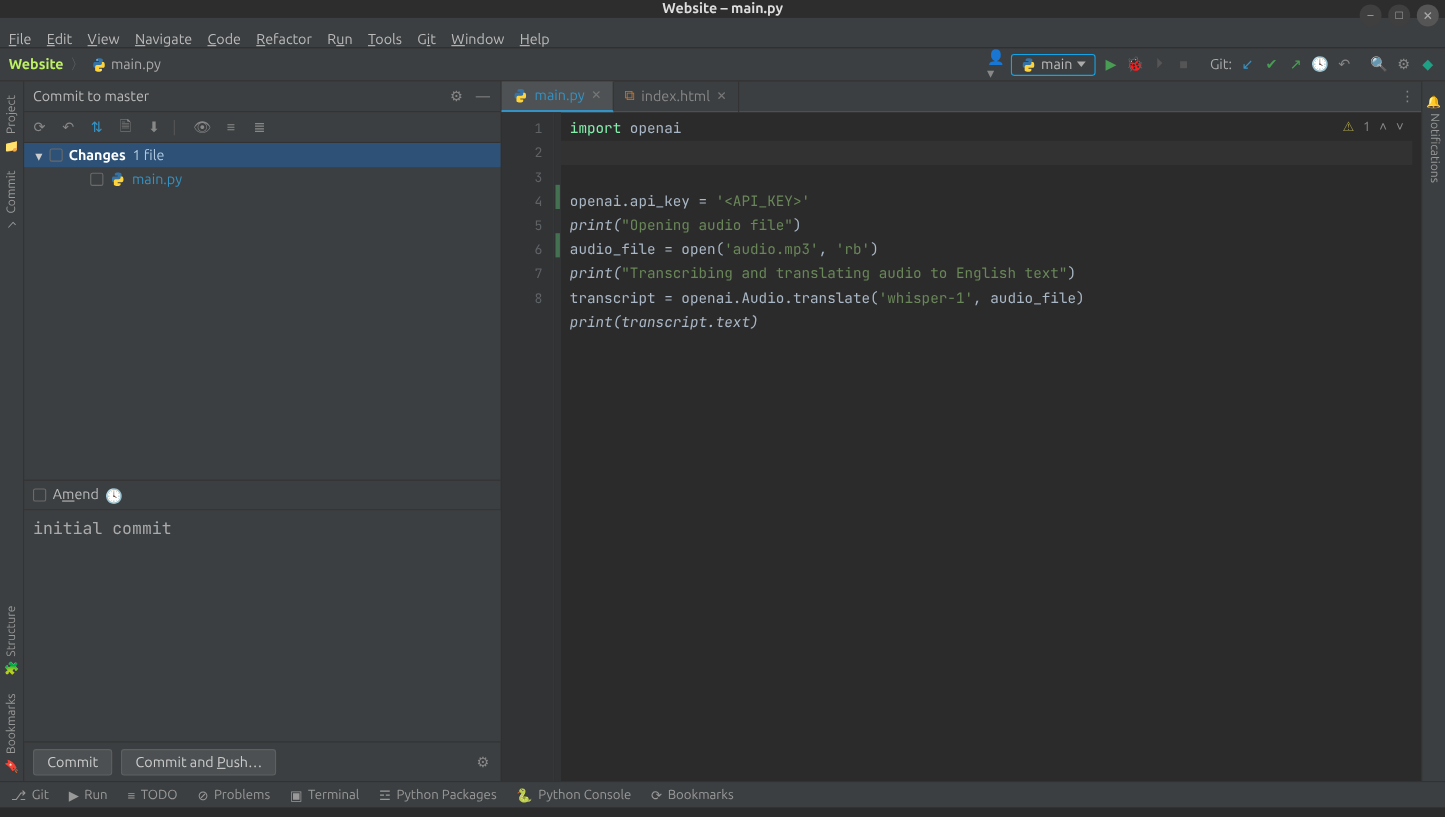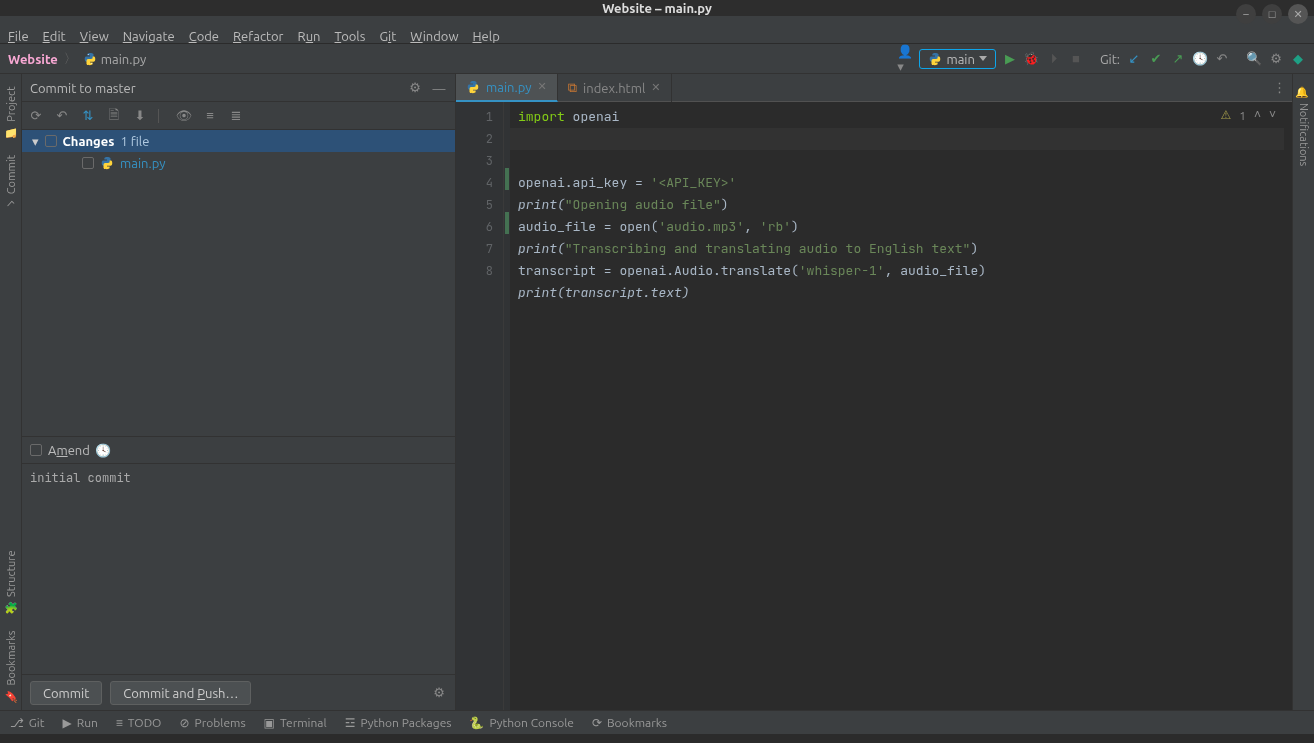--- a/index.html
+++ b/index.html
@@ -7,21 +7,21 @@
 .titlebar { height:16px; background:#2d2d2d; display:flex; align-items:center; justify-content:center; position:relative; }
 .titlebar-title { color:#ddd; font-weight:bold; font-size:13px; }
 .titlebar-ctrls { position:absolute; right:6px; top:4px; display:flex; gap:6px; }
 .tc { width:20px; height:20px; border-radius:50%; background:#3f3f3f; display:flex; align-items:center; justify-content:center; color:#aaa; cursor:pointer; font-size:11px; }
 .tc.close { background:#555; }
 .menubar { height:28px; background:#3c3f41; display:flex; align-items:flex-end; padding:0 8px; gap:14px; border-bottom:1px solid #2b2b2b;}
 .menubar span { color:#bbb; cursor:pointer; }
 .menubar span u { text-decoration:underline; }
 .navbar { height:30px; background:#3c3f41; display:flex; align-items:center; padding:0 8px; justify-content:space-between; border-bottom:1px solid #323232;}
 .nav-left { display:flex; align-items:center; gap:6px; }
-.bc { color:#f9a8d4; font-weight:bold; }
+.bc { color:#bef264; font-weight:bold; }
 .bc-sep { color:#666; }
 .bc-file { color:#aaa; display:flex; align-items:center; gap:4px;}
 .nav-right { display:flex; align-items:center; gap:6px; }
 .run-select { display:flex; align-items:center; gap:4px; background:#3c3f41; border:1px solid #0ea5e9; border-radius:3px; padding:2px 8px; cursor:pointer; }
 .ico { width:16px; height:16px; display:inline-flex; align-items:center; justify-content:center; font-size:13px; cursor:pointer; }
 .green { color:#499c54; }
 .gray { color:#888; }
 .blue { color:#3592c4; }
 .teal { color:#1ea085; }
 .dim { color:#555; }
@@ -35,38 +35,38 @@
 .sp-title { color:#bbb; }
 .sp-hicons { display:flex; gap:8px; }
 .sp-toolbar { height:28px; display:flex; align-items:center; padding:0 6px; gap:10px; border-bottom:1px solid #323232;}
 .sp-tree { flex:0 0 auto; }
 .tree-row { height:22px; display:flex; align-items:center; padding-left:10px; gap:6px; background:#2d5177; color:#fff; }
 .tree-row .fcount { color:#b0c9e0; font-weight:normal;}
 .tree-child { height:22px; display:flex; align-items:center; padding-left:60px; gap:6px; color:#3592c4; }
 .tree-child .chk { color:#888;}
 .tree-fill { flex:1; }
 .amend { height:28px; display:flex; align-items:center; padding:0 8px; gap:6px; border-top:1px solid #323232; border-bottom:1px solid #323232;}
-.commit-msg { height:210px; padding:6px 8px; font-family:"JetBrains Mono",monospace; font-size:12px; color:#aaa; background:#3c3f41; }
+.commit-msg { height:210px; padding:6px 8px; font-family:"JetBrains Mono",monospace; font-size:15px; color:#aaa; background:#3c3f41; }
 .commit-btns { height:36px; display:flex; align-items:center; padding:0 8px; gap:8px; border-top:1px solid #323232;}
 .btn { background:#4c5052; border:1px solid #5e6060; border-radius:3px; padding:4px 12px; color:#ccc; cursor:pointer; font-size:13px;}
 
 .editor { flex:1; display:flex; flex-direction:column; background:#2b2b2b; }
 .ed-tabs { height:28px; background:#3c3f41; display:flex; align-items:center; border-bottom:1px solid #515151; position:relative;}
 .ed-tab { height:28px; display:flex; align-items:center; padding:0 10px; gap:6px; cursor:pointer; color:#888; border-right:1px solid #323232;}
 .ed-tab.active { background:#4e5254; color:#ccc; border-bottom:2px solid #3592c4; }
 .ed-tab .x { color:#777; font-size:11px; }
 .ed-tab.active .fname { color:#3592c4; }
 .ed-menu { position:absolute; right:6px; color:#888; cursor:pointer;}
 .ed-body { flex:1; display:flex; position:relative; }
 .gutter { width:48px; background:#313335; text-align:right; padding:4px 10px 0 0; font-family:"JetBrains Mono",monospace; font-size:12px; color:#606366; line-height:22px; border-right:1px solid #3a3a3a;}
 .changebar { width:6px; background:#313335; }
 .cb-mark { width:4px; height:22px; margin-left:1px; }
 .cb-green { background:#447152; }
 .code { flex:1; padding:4px 0 0 8px; font-family:"JetBrains Mono",monospace; font-size:13px; line-height:22px; white-space:pre; color:#a9b7c6; }
-.code .kw { color:#84cc16; }
+.code .kw { color:#86efac; }
 .code .str { color:#6a8759; }
 .code .fn { font-style:italic; }
 .code .hl-line { background:#323232; display:block; margin-left:-8px; padding-left:8px; width:100%; }
 .ed-warn { position:absolute; right:16px; top:6px; color:#888; font-size:12px; display:flex; gap:8px; align-items:center;}
 
 .rightgutter { width:22px; background:#3c3f41; border-left:1px solid #323232; display:flex; flex-direction:column; align-items:center; padding-top:4px;}
 .rightgutter .tab { writing-mode:vertical-rl; font-size:11px; color:#999; padding:8px 2px; cursor:pointer; display:flex; align-items:center; gap:4px;}
 
 .bottombar { height:24px; background:#3c3f41; display:flex; align-items:center; padding:0 10px; gap:18px; border-top:1px solid #323232; font-size:12px; color:#999;}
 .bottombar .bitem { display:flex; align-items:center; gap:5px; cursor:pointer;}

